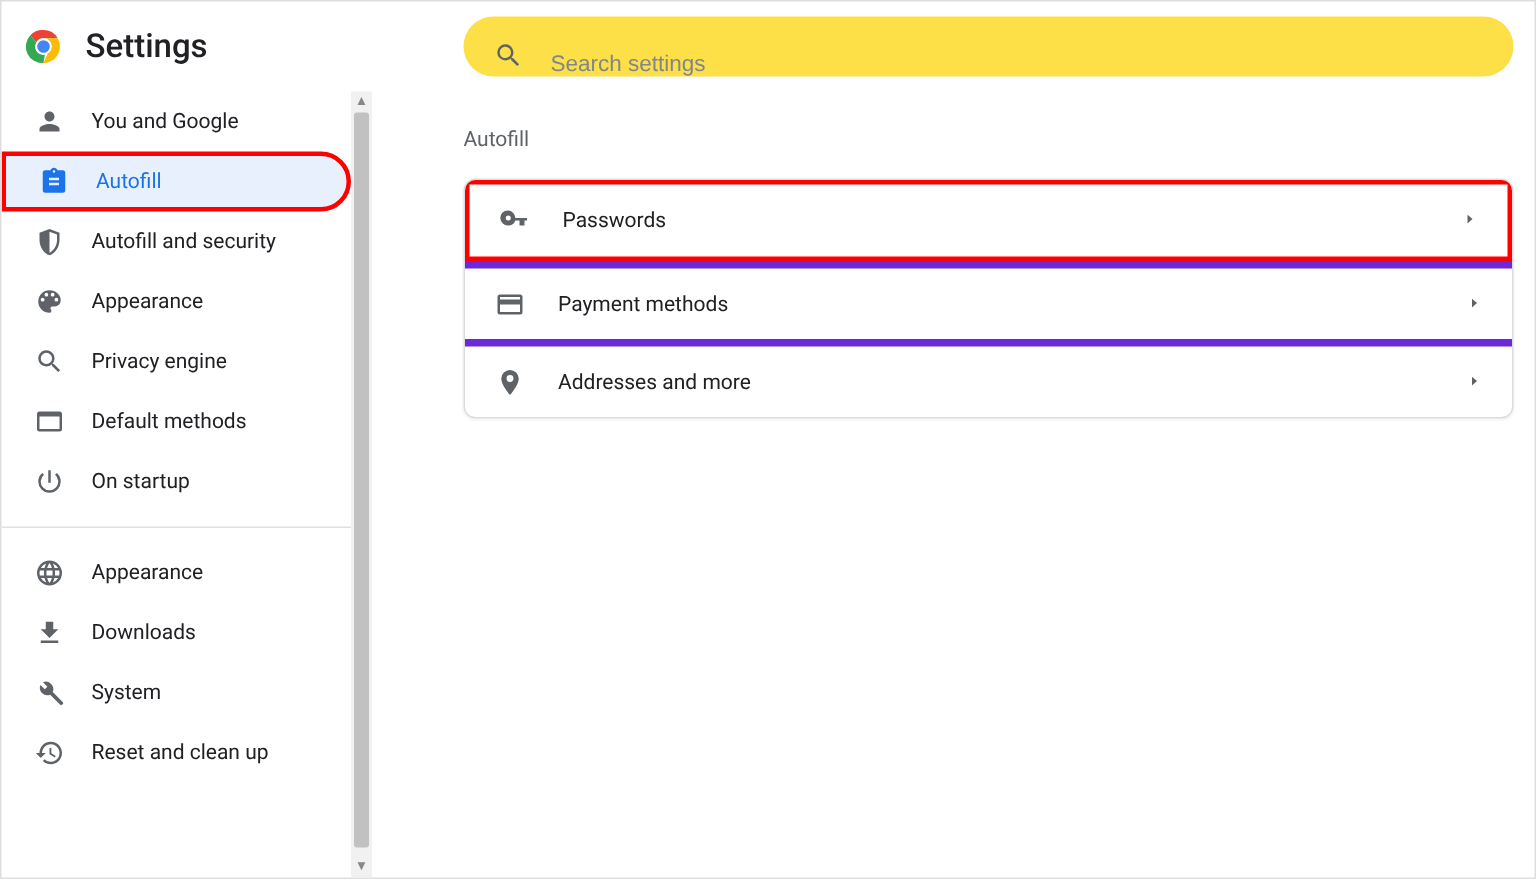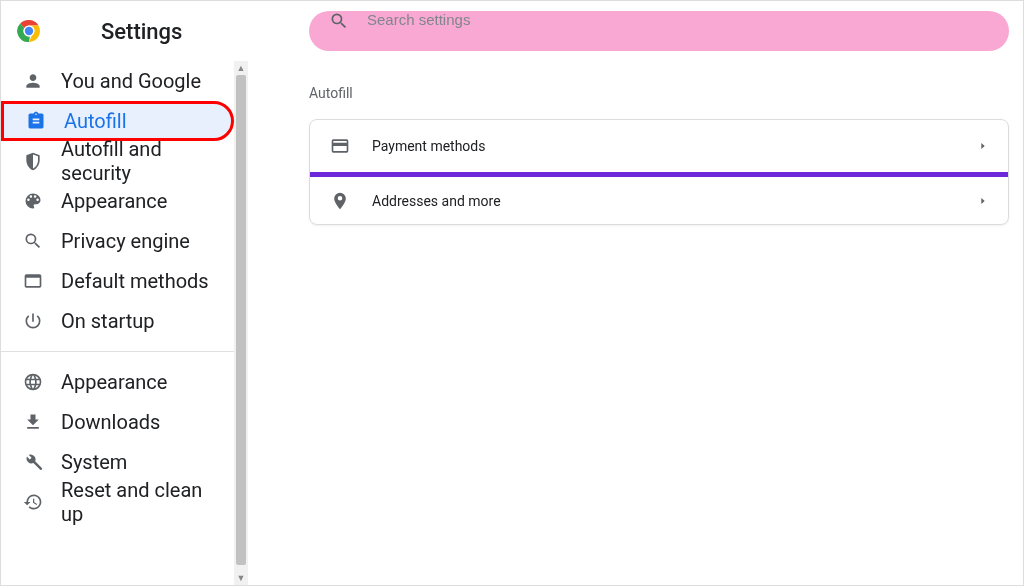--- a/index.html
+++ b/index.html
@@ -20,42 +20,41 @@
     .top-bar {
       display: flex;
       align-items: center;
       height: 60px;
     }
     .title-area {
       display: flex;
       align-items: center;
       width: 248px;
       padding-left: 16px;
-      gap: 44px;
     }
     .chrome-logo {
       width: 24px;
       height: 24px;
       margin-right: 16px;
     }
     .title {
       font-size: 22px;
       font-weight: 500;
       color: #202124;
     }
     .search-area {
       flex: 1;
       padding-right: 12px;
     }
     .search-box {
-      background: #f9a8d4;
+      background: #fde047;
       border-radius: 24px;
       height: 40px;
       display: flex;
-      align-items: flex-start;
+      align-items: flex-end;
       padding: 0 20px;
       max-width: 700px;
       margin-left: 60px;
     }
     .search-box svg { color: #5f6368; }
     .search-input {
       border: none;
       background: transparent;
       outline: none;
       font-size: 15px;
@@ -104,21 +103,21 @@
     }
     .nav-item {
       display: flex;
       align-items: center;
       height: 40px;
       padding-left: 22px;
       border-radius: 0 20px 20px 0;
       margin-right: 20px;
       cursor: pointer;
       color: #202124;
-      font-size: 20px;
+      font-size: 14px;
     }
     .nav-item.selected {
       background: #e8f0fe;
       color: #1a73e8;
     }
     .nav-item .nav-icon {
       width: 20px;
       height: 20px;
       margin-right: 18px;
       display: flex;
@@ -304,20 +303,31 @@
       <div class="scroll-track">
         <div class="scroll-arrow">▲</div>
         <div class="scroll-thumb" style="top:14px;height:490px"></div>
         <div class="scroll-arrow" style="position:absolute;bottom:0;left:0;right:0">▼</div>
       </div>
     </div>
 
     <div class="main">
       <div class="section-title">Autofill</div>
       <div class="card">
+        <div class="card-row hl">
+          <span class="row-icon">
+              <svg width="20" height="20" viewBox="0 0 24 24" fill="currentColor">
+                <path d="M12.65 10A6 6 0 1 0 7 16a6 6 0 0 0 5.65-4H16v4h4v-4h2v-2H12.65zM7 12a2 2 0 1 1 0-4 2 2 0 0 1 0 4z"></path>
+              </svg>
+            </span>
+          <span class="row-label">Passwords</span>
+          <span class="row-arrow"><svg width="10" height="10" viewBox="0 0 24 24" fill="currentColor">
+                <path d="M8 5l8 7-8 7z"></path>
+              </svg></span>
+        </div>
         <div class="card-row">
           <span class="row-icon">
               <svg width="20" height="20" viewBox="0 0 24 24" fill="currentColor">
                 <path d="M20 4H4a2 2 0 0 0-2 2v12a2 2 0 0 0 2 2h16a2 2 0 0 0 2-2V6a2 2 0 0 0-2-2zm0 14H4v-6h16v6zm0-10H4V6h16v2z"></path>
               </svg>
             </span>
           <span class="row-label">Payment methods</span>
           <span class="row-arrow"><svg width="10" height="10" viewBox="0 0 24 24" fill="currentColor">
                 <path d="M8 5l8 7-8 7z"></path>
               </svg></span>

